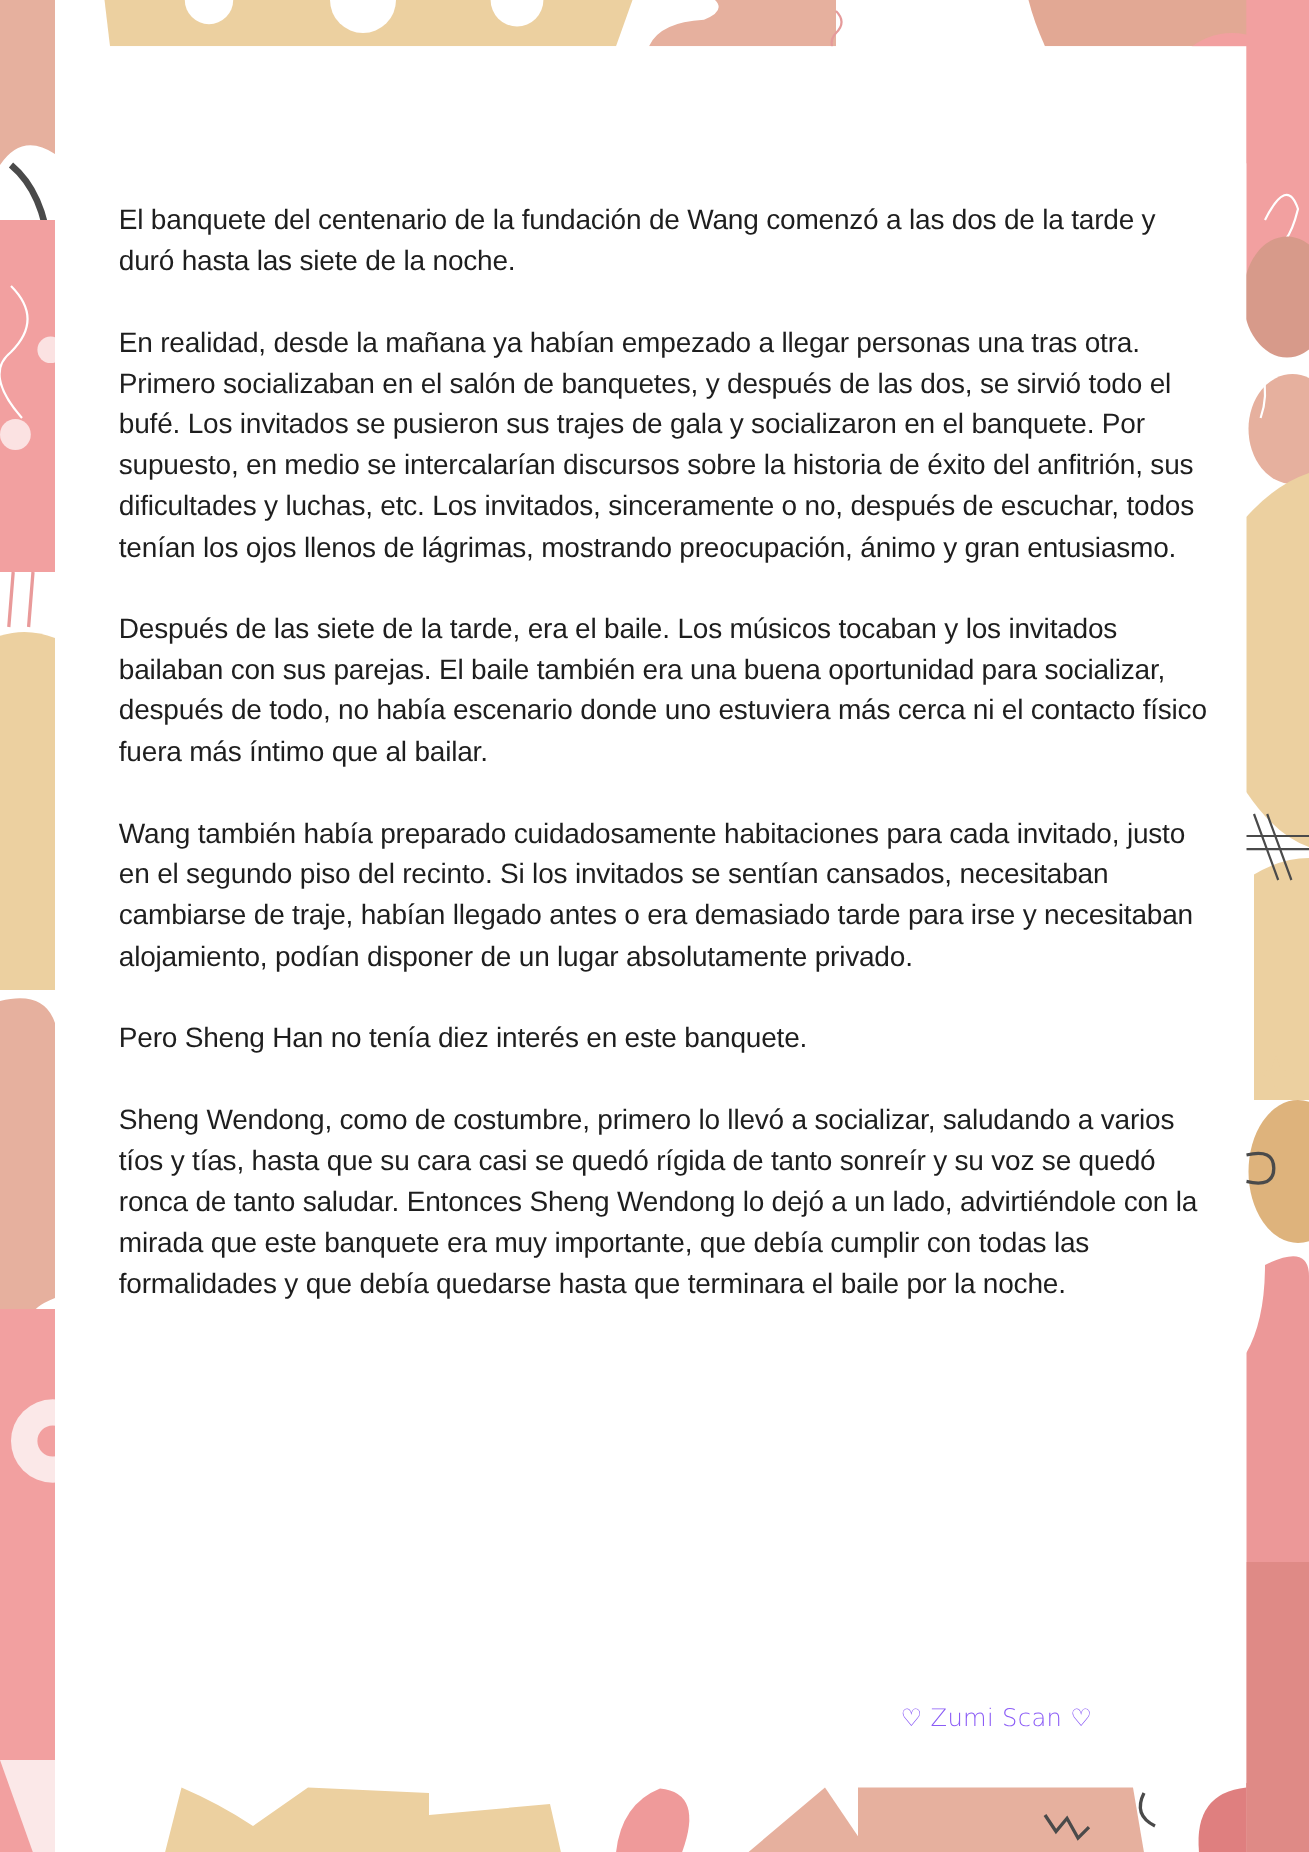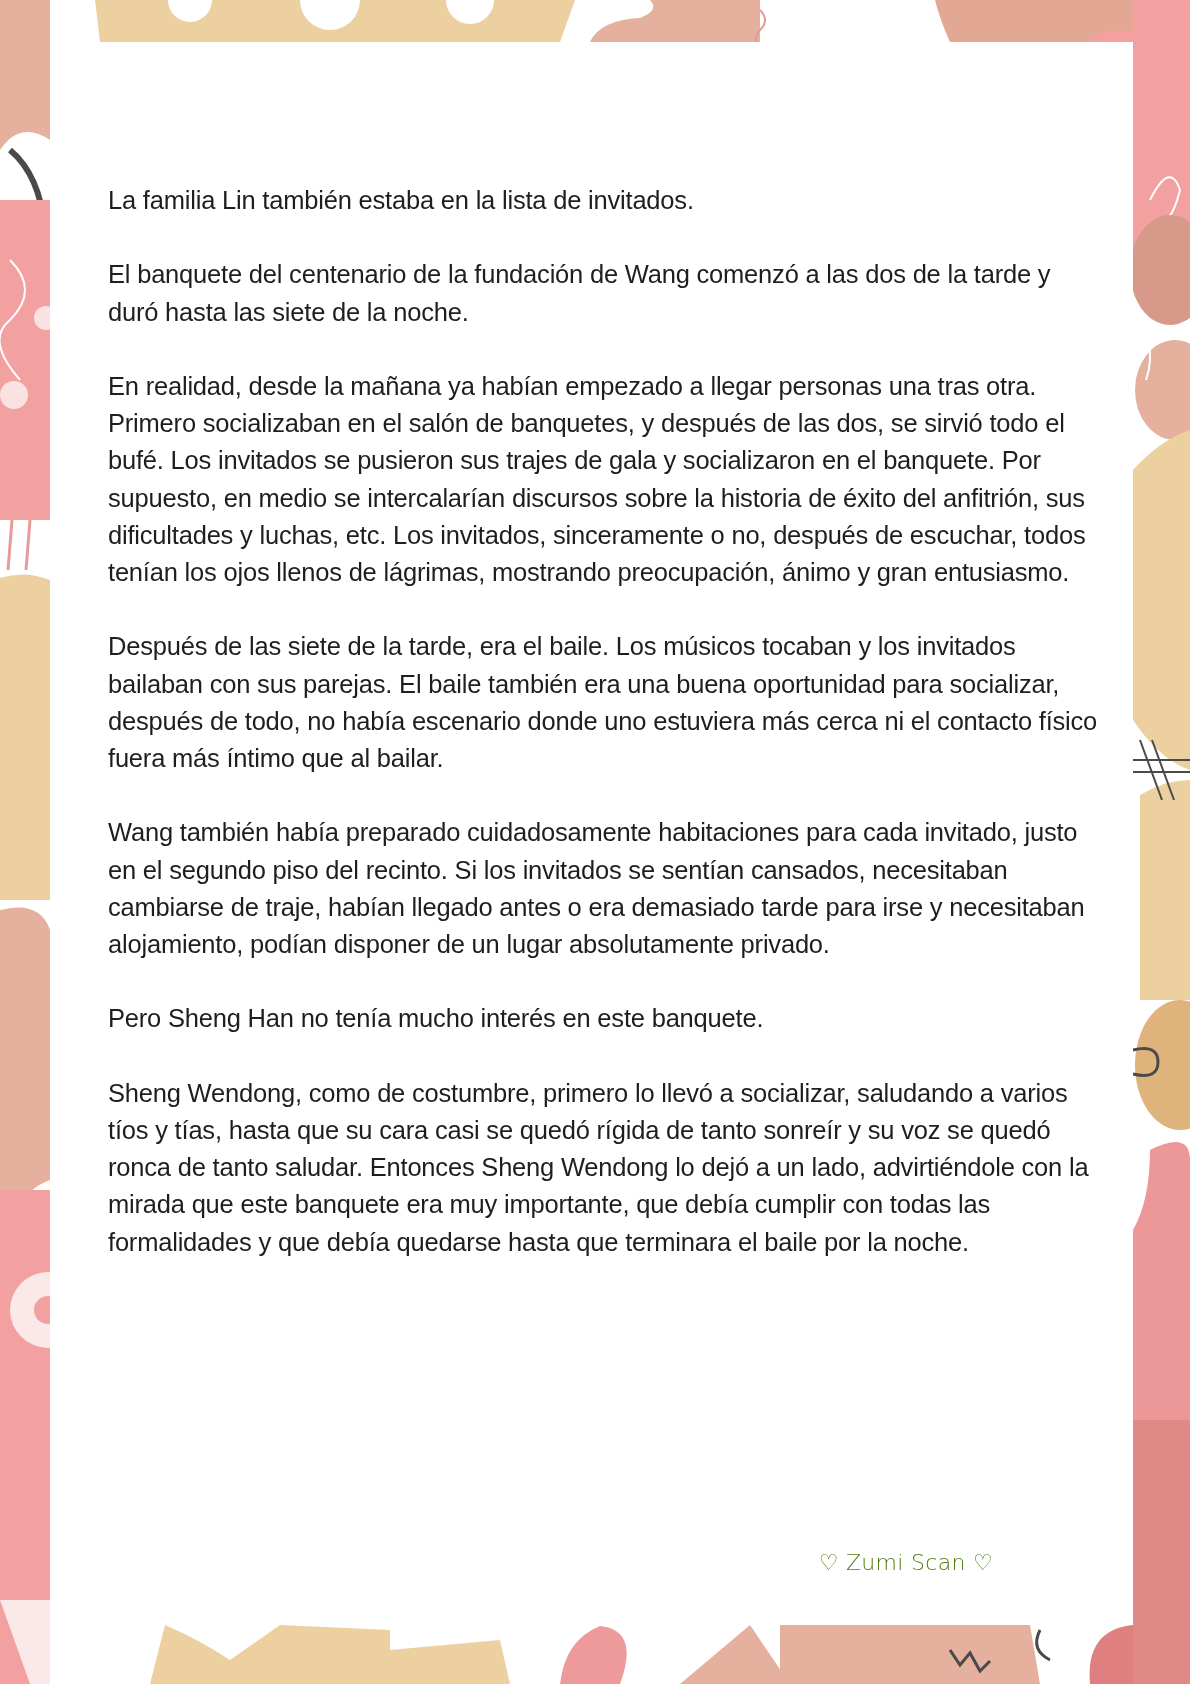--- a/index.html
+++ b/index.html
@@ -14,21 +14,21 @@
       background: #ffffff;
     }
     .content {
       position: absolute; left: 58px; top: 140px; width: 990px;
       color: #1e1e1e; font-size: 25.5px; line-height: 37.2px;
       letter-spacing: -0.2px;
     }
     .content p { margin: 0 0 37.2px 0; }
     .signature {
       position: absolute; right: 140px; bottom: 46px;
-      color: #4d7c0f; font-size: 22px; letter-spacing: 0.3px;
+      color: #8b5cf6; font-size: 22px; letter-spacing: 0.3px;
       font-family: "DejaVu Sans", sans-serif; font-weight: 300;
     }
   </style>
 </head>
 <body>
 
 <div class="frame">
   <svg width="1190" height="1684" viewBox="0 0 1190 1684" style="position:absolute;left:0;top:0">
 
     <path d="M95 0 L575 0 L560 42 L100 42 Z" fill="#ecd0a0"></path>
@@ -73,22 +73,21 @@
     <path d="M680 1684 L750 1625 L790 1684 Z" fill="#e6b09e"></path>
     <path d="M780 1625 L1030 1625 L1040 1684 L780 1684 Z" fill="#e6b09e"></path>
     <path d="M950 1650 l10 15 l10 -12 l10 18 l10 -10" stroke="#4a4a4a" stroke-width="3" fill="none"></path>
     <path d="M1040 1630 q-10 20 10 30" stroke="#4a4a4a" stroke-width="3" fill="none"></path>
     <path d="M1090 1684 Q1085 1630 1133 1625 L1133 1684 Z" fill="#df7f7f"></path>
   </svg>
 </div>
 
 <main class="page">
   <article class="content">
-    <p>La familia Lin también estaba en la lista de invitados.</p>
     <p>El banquete del centenario de la fundación de Wang comenzó a las dos de la tarde y duró hasta las siete de la noche.</p>
     <p>En realidad, desde la mañana ya habían empezado a llegar personas una tras otra. Primero socializaban en el salón de banquetes, y después de las dos, se sirvió todo el bufé. Los invitados se pusieron sus trajes de gala y socializaron en el banquete. Por supuesto, en medio se intercalarían discursos sobre la historia de éxito del anfitrión, sus dificultades y luchas, etc. Los invitados, sinceramente o no, después de escuchar, todos tenían los ojos llenos de lágrimas, mostrando preocupación, ánimo y gran entusiasmo.</p>
     <p>Después de las siete de la tarde, era el baile. Los músicos tocaban y los invitados bailaban con sus parejas. El baile también era una buena oportunidad para socializar, después de todo, no había escenario donde uno estuviera más cerca ni el contacto físico fuera más íntimo que al bailar.</p>
     <p>Wang también había preparado cuidadosamente habitaciones para cada invitado, justo en el segundo piso del recinto. Si los invitados se sentían cansados, necesitaban cambiarse de traje, habían llegado antes o era demasiado tarde para irse y necesitaban alojamiento, podían disponer de un lugar absolutamente privado.</p>
-    <p>Pero Sheng Han no tenía mucho interés en este banquete.</p>
+    <p>Pero Sheng Han no tenía diez interés en este banquete.</p>
     <p>Sheng Wendong, como de costumbre, primero lo llevó a socializar, saludando a varios tíos y tías, hasta que su cara casi se quedó rígida de tanto sonreír y su voz se quedó ronca de tanto saludar. Entonces Sheng Wendong lo dejó a un lado, advirtiéndole con la mirada que este banquete era muy importante, que debía cumplir con todas las formalidades y que debía quedarse hasta que terminara el baile por la noche.</p>
   </article>
   <div class="signature">♡ Zumi Scan ♡</div>
 </main>
 
 </body></html>

